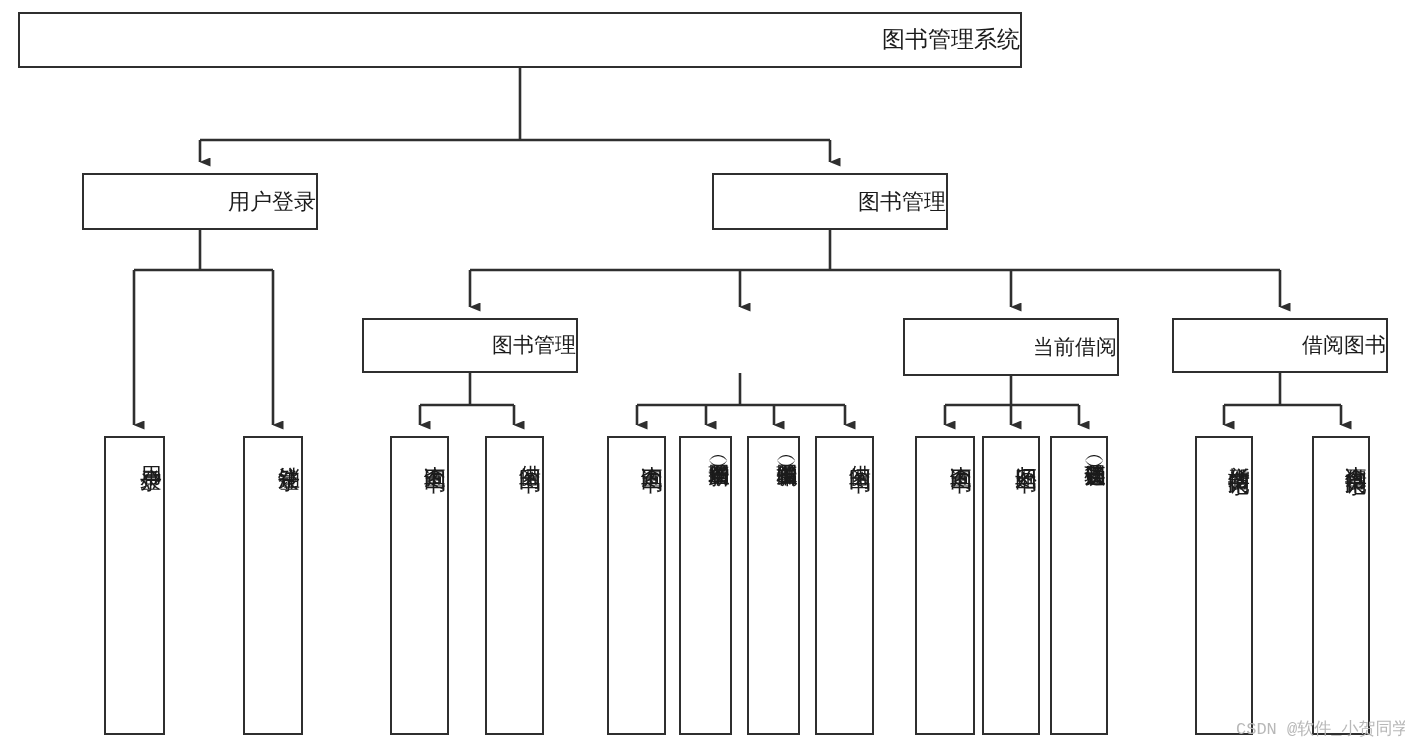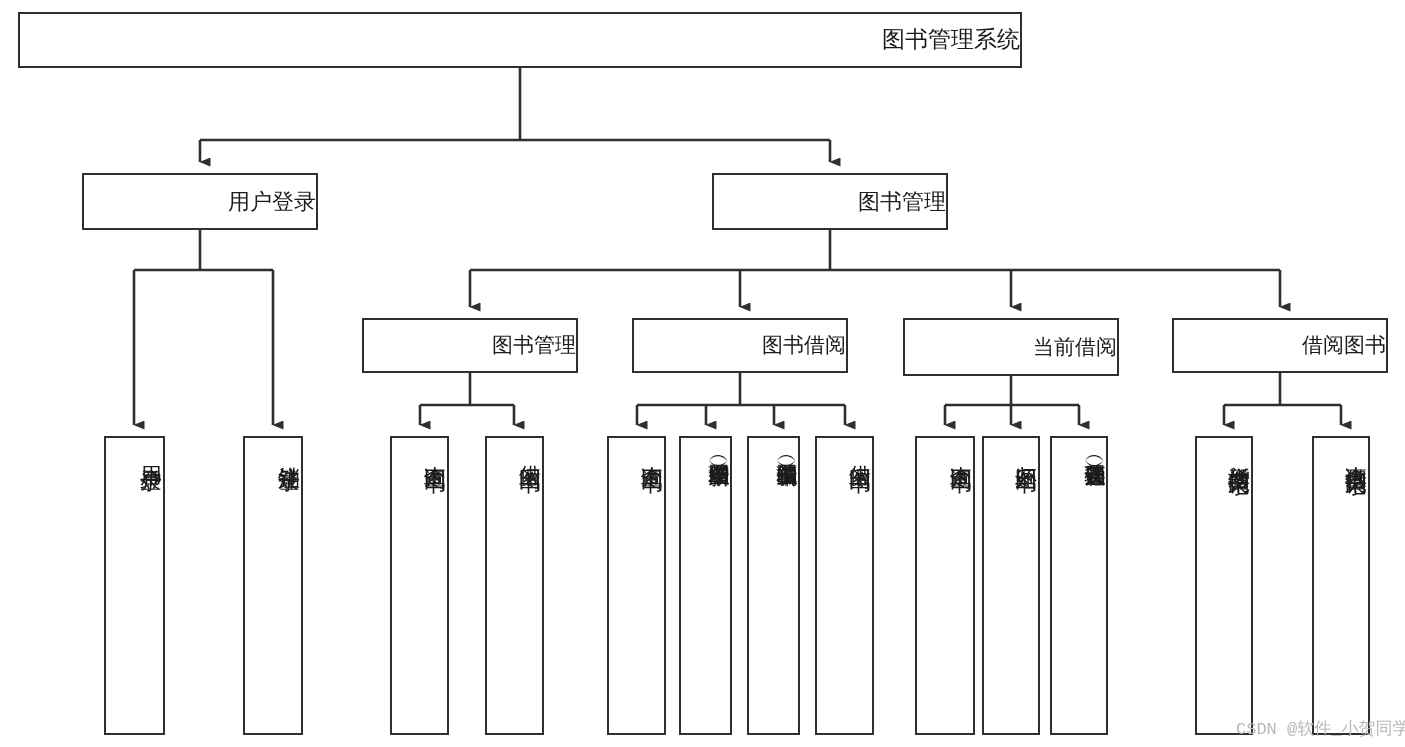--- a/index.html
+++ b/index.html
@@ -134,23 +134,20 @@
   <div class="node-box level-1" style="left:82px; top:173px; width:236px; height:57px;">
     <span class="node-label">用户登录</span>
   </div>
   <div class="node-box level-1" style="left:712px; top:173px; width:236px; height:57px;">
     <span class="node-label">图书管理</span>
   </div>
 
   <div class="node-box level-2" style="left:362px; top:318px; width:216px; height:55px;">
     <span class="node-label">图书管理</span>
   </div>
-  <div class="node-box level-2" style="left:632px; top:318px; width:216px; height:55px;">
-    <span class="node-label">图书借阅</span>
-  </div>
   <div class="node-box level-2" style="left:903px; top:318px; width:216px; height:58px;">
     <span class="node-label">当前借阅</span>
   </div>
   <div class="node-box level-2" style="left:1172px; top:318px; width:216px; height:55px;">
     <span class="node-label">借阅图书</span>
   </div>
 
   <div class="node-box level-leaf" style="left:104px; top:436px; width:61px; height:299px;">
     <span class="node-label">用户登录</span>
   </div>

